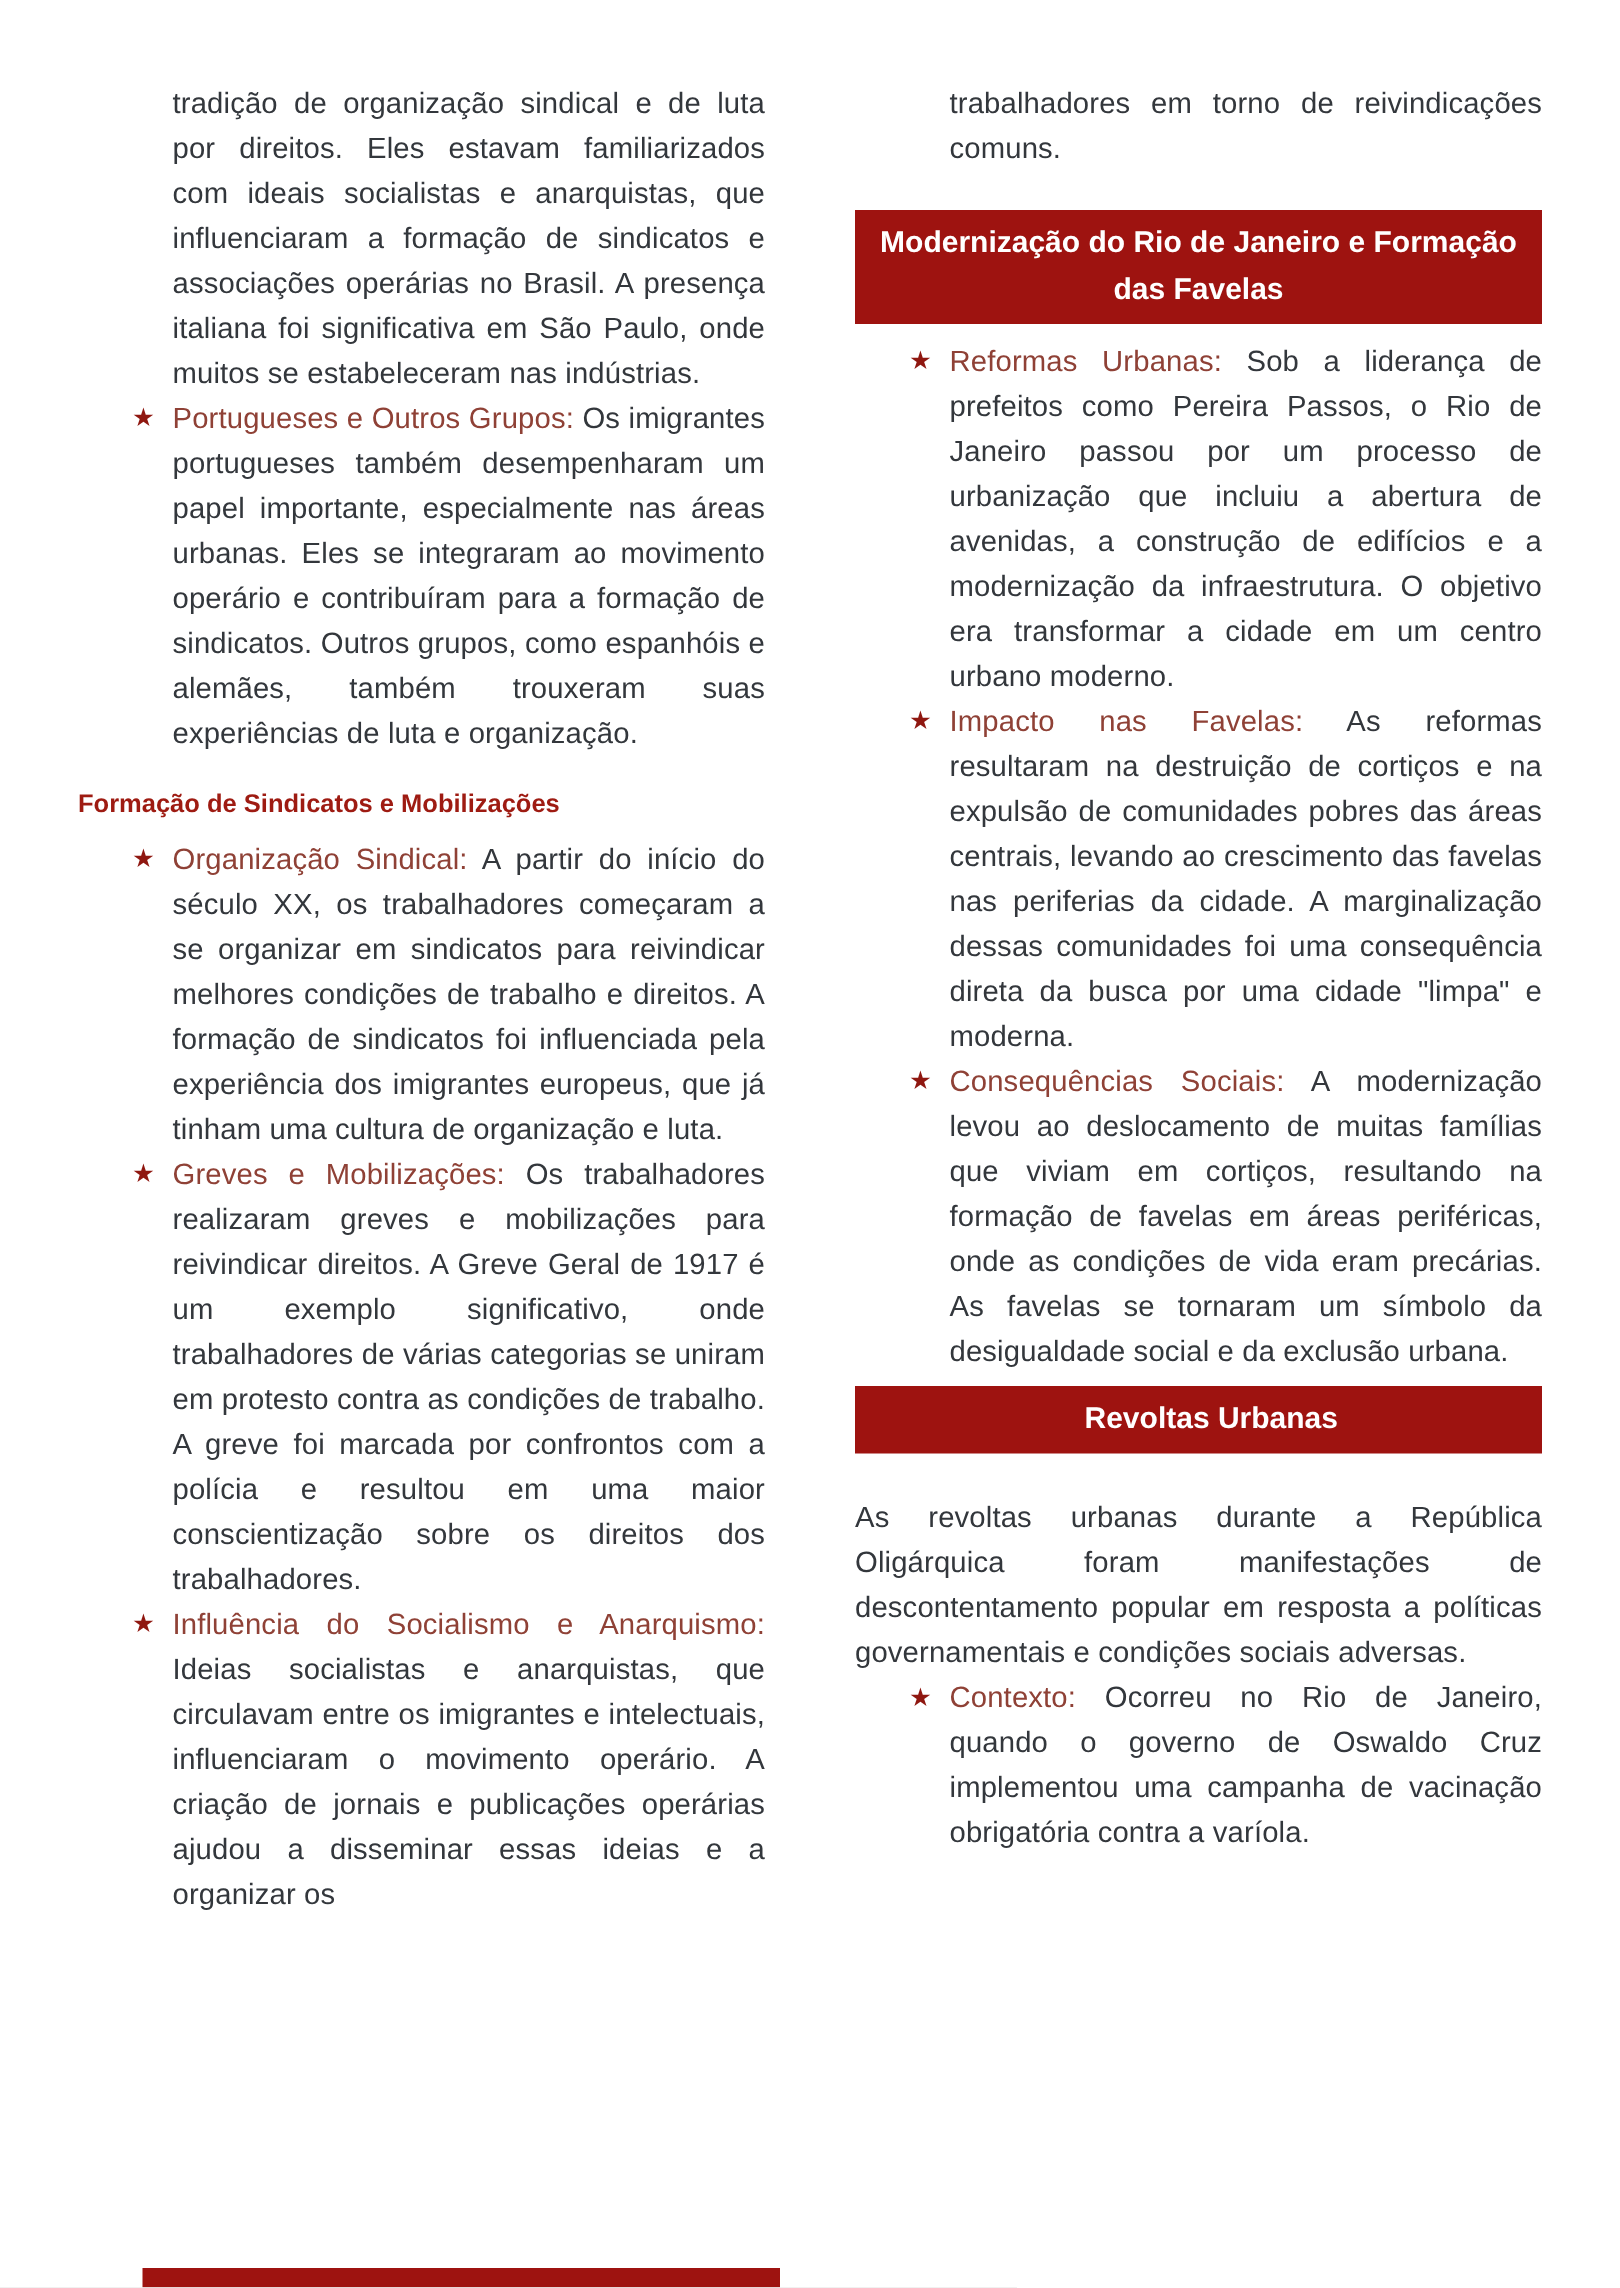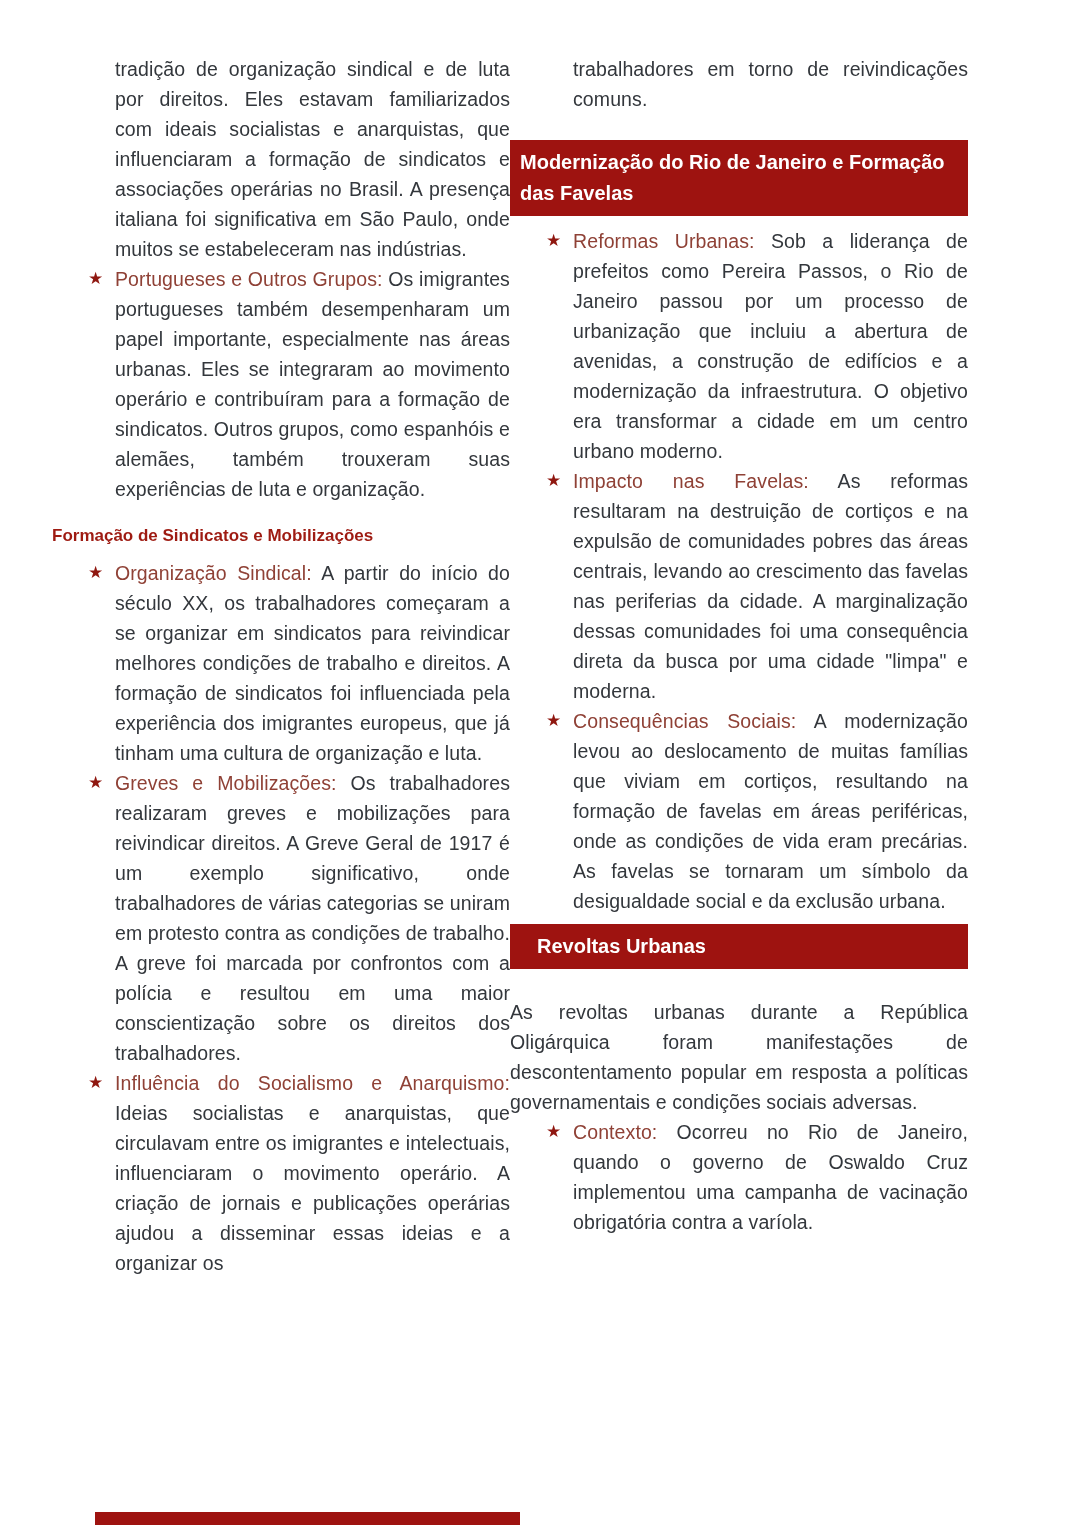--- a/index.html
+++ b/index.html
@@ -16,21 +16,21 @@
     position:relative;
     width:1080px;height:1525px;
     margin:0 auto;
     background:var(--page-bg);
     overflow:hidden;
     font-family:"Liberation Sans", sans-serif;
     color:var(--body-text);
     box-sizing:border-box;
     padding:54px 50px 0 52px;
   }
-  .columns{display:flex;}
+  .columns{display:flex;gap:60px;}
   .col{width:458px;flex:none;}
   p,h2,h3,.bullet{margin:0;}
   .body-text{
     font-size:19.5px;
     line-height:30px;
     text-align:justify;
     letter-spacing:.1px;
   }
   .hang{margin-left:63px;}
   .bullet{display:flex;align-items:flex-start;padding-left:36px;}
@@ -53,20 +53,21 @@
     color:var(--heading-red);
     font-size:20.5px;font-weight:bold;
     line-height:30px;
     margin:4px 0 2px 0;
   }
   .banner{
     background:var(--banner-bg);
     color:var(--banner-text);
     font-weight:bold;
     font-size:20px;line-height:31px;
+    text-align:center;
     padding:7px 10px;
     margin:26px 0 10px 0;
     box-sizing:border-box;
   }
   .banner.tight{margin:8px 0 0 0;padding-left:27px;}
   .intro{margin-top:2px;}
   .intro-gap{margin-top:28px;}
   .cutoff-banner{
     position:absolute;
     left:95px;bottom:0;

